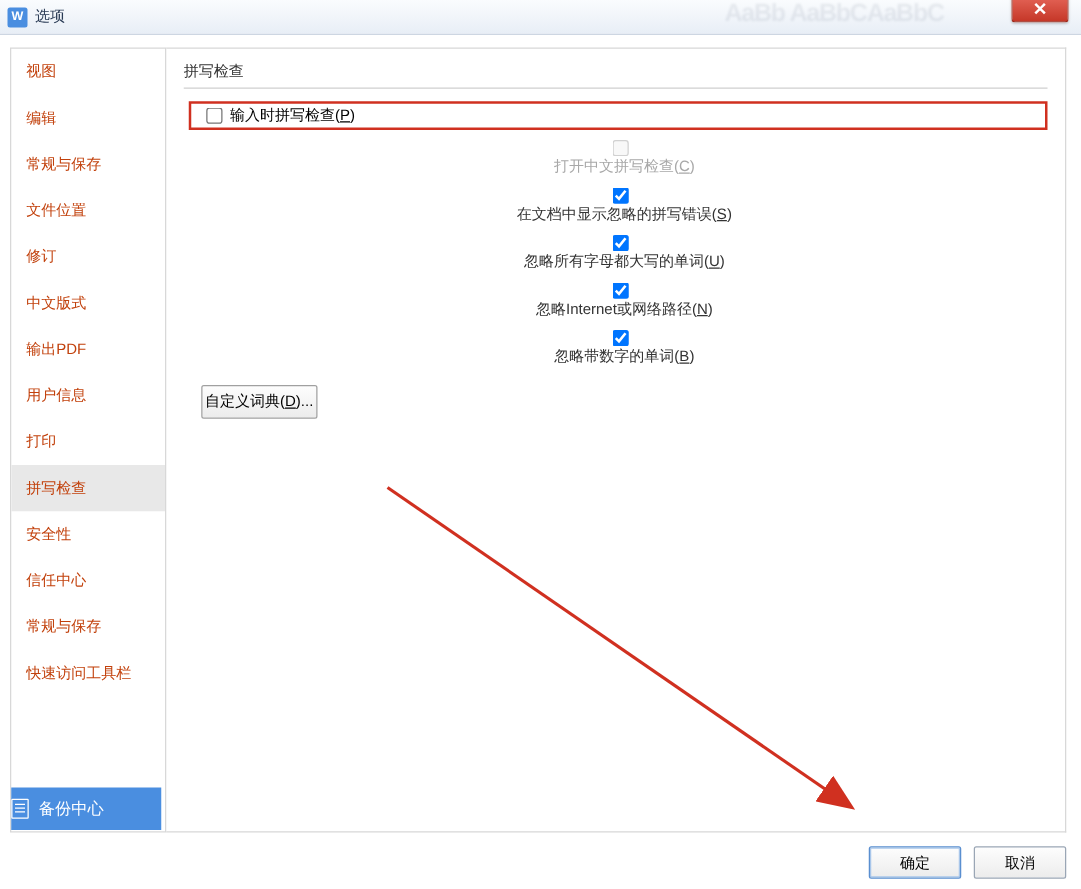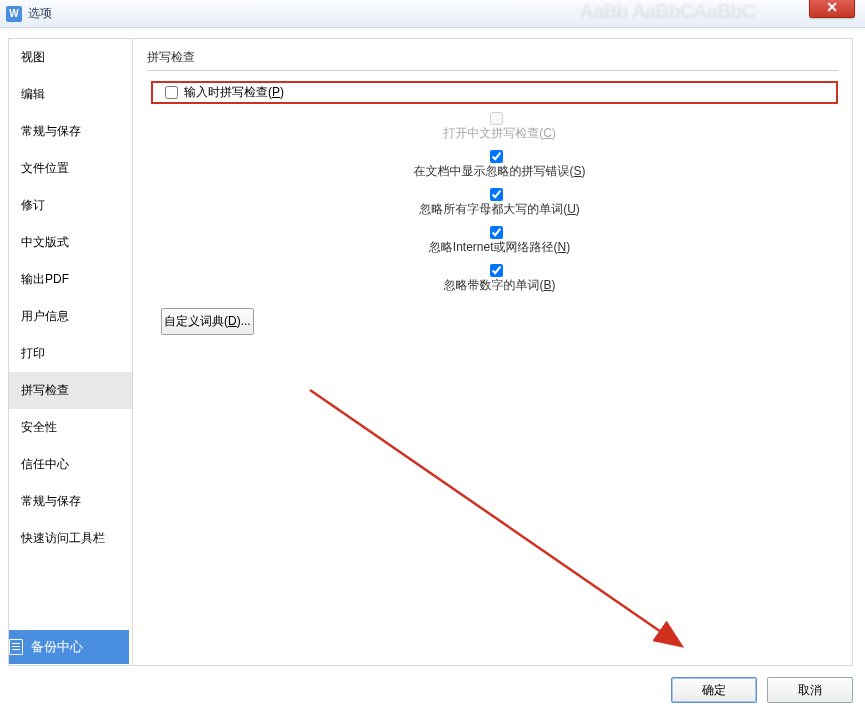--- a/index.html
+++ b/index.html
@@ -71,21 +71,21 @@
     .sidebar {
       width: 125px;
       border: 1px solid #d8d8d8;
       background: #fff;
       display: flex;
       flex-direction: column;
       overflow: hidden;
     }
     .sidebar-item {
       padding: 10px 12px;
-      color: #000000;
+      color: #c2410c;
       cursor: pointer;
       font-size: 12px;
     }
     .sidebar-item.selected {
       background: #e8e8e8;
     }
     .content {
       flex: 1;
       border: 1px solid #d8d8d8;
       border-left: none;
@@ -163,21 +163,21 @@
       box-shadow: 0 3px 0 #fff, 0 6px 0 #fff;
     }
     .footer {
       position: absolute;
       bottom: 8px;
       right: 12px;
       display: flex;
       gap: 10px;
     }
     .footer button {
-      width: 86px;
+      width: 74px;
       height: 26px;
       border: 1px solid #9aa6b5;
       background: linear-gradient(#fdfdfd, #ececec);
       border-radius: 2px;
       cursor: pointer;
       font-size: 12px;
       font-family: inherit;
     }
     .footer button.primary {
       border: 1px solid #5a8fd0;

